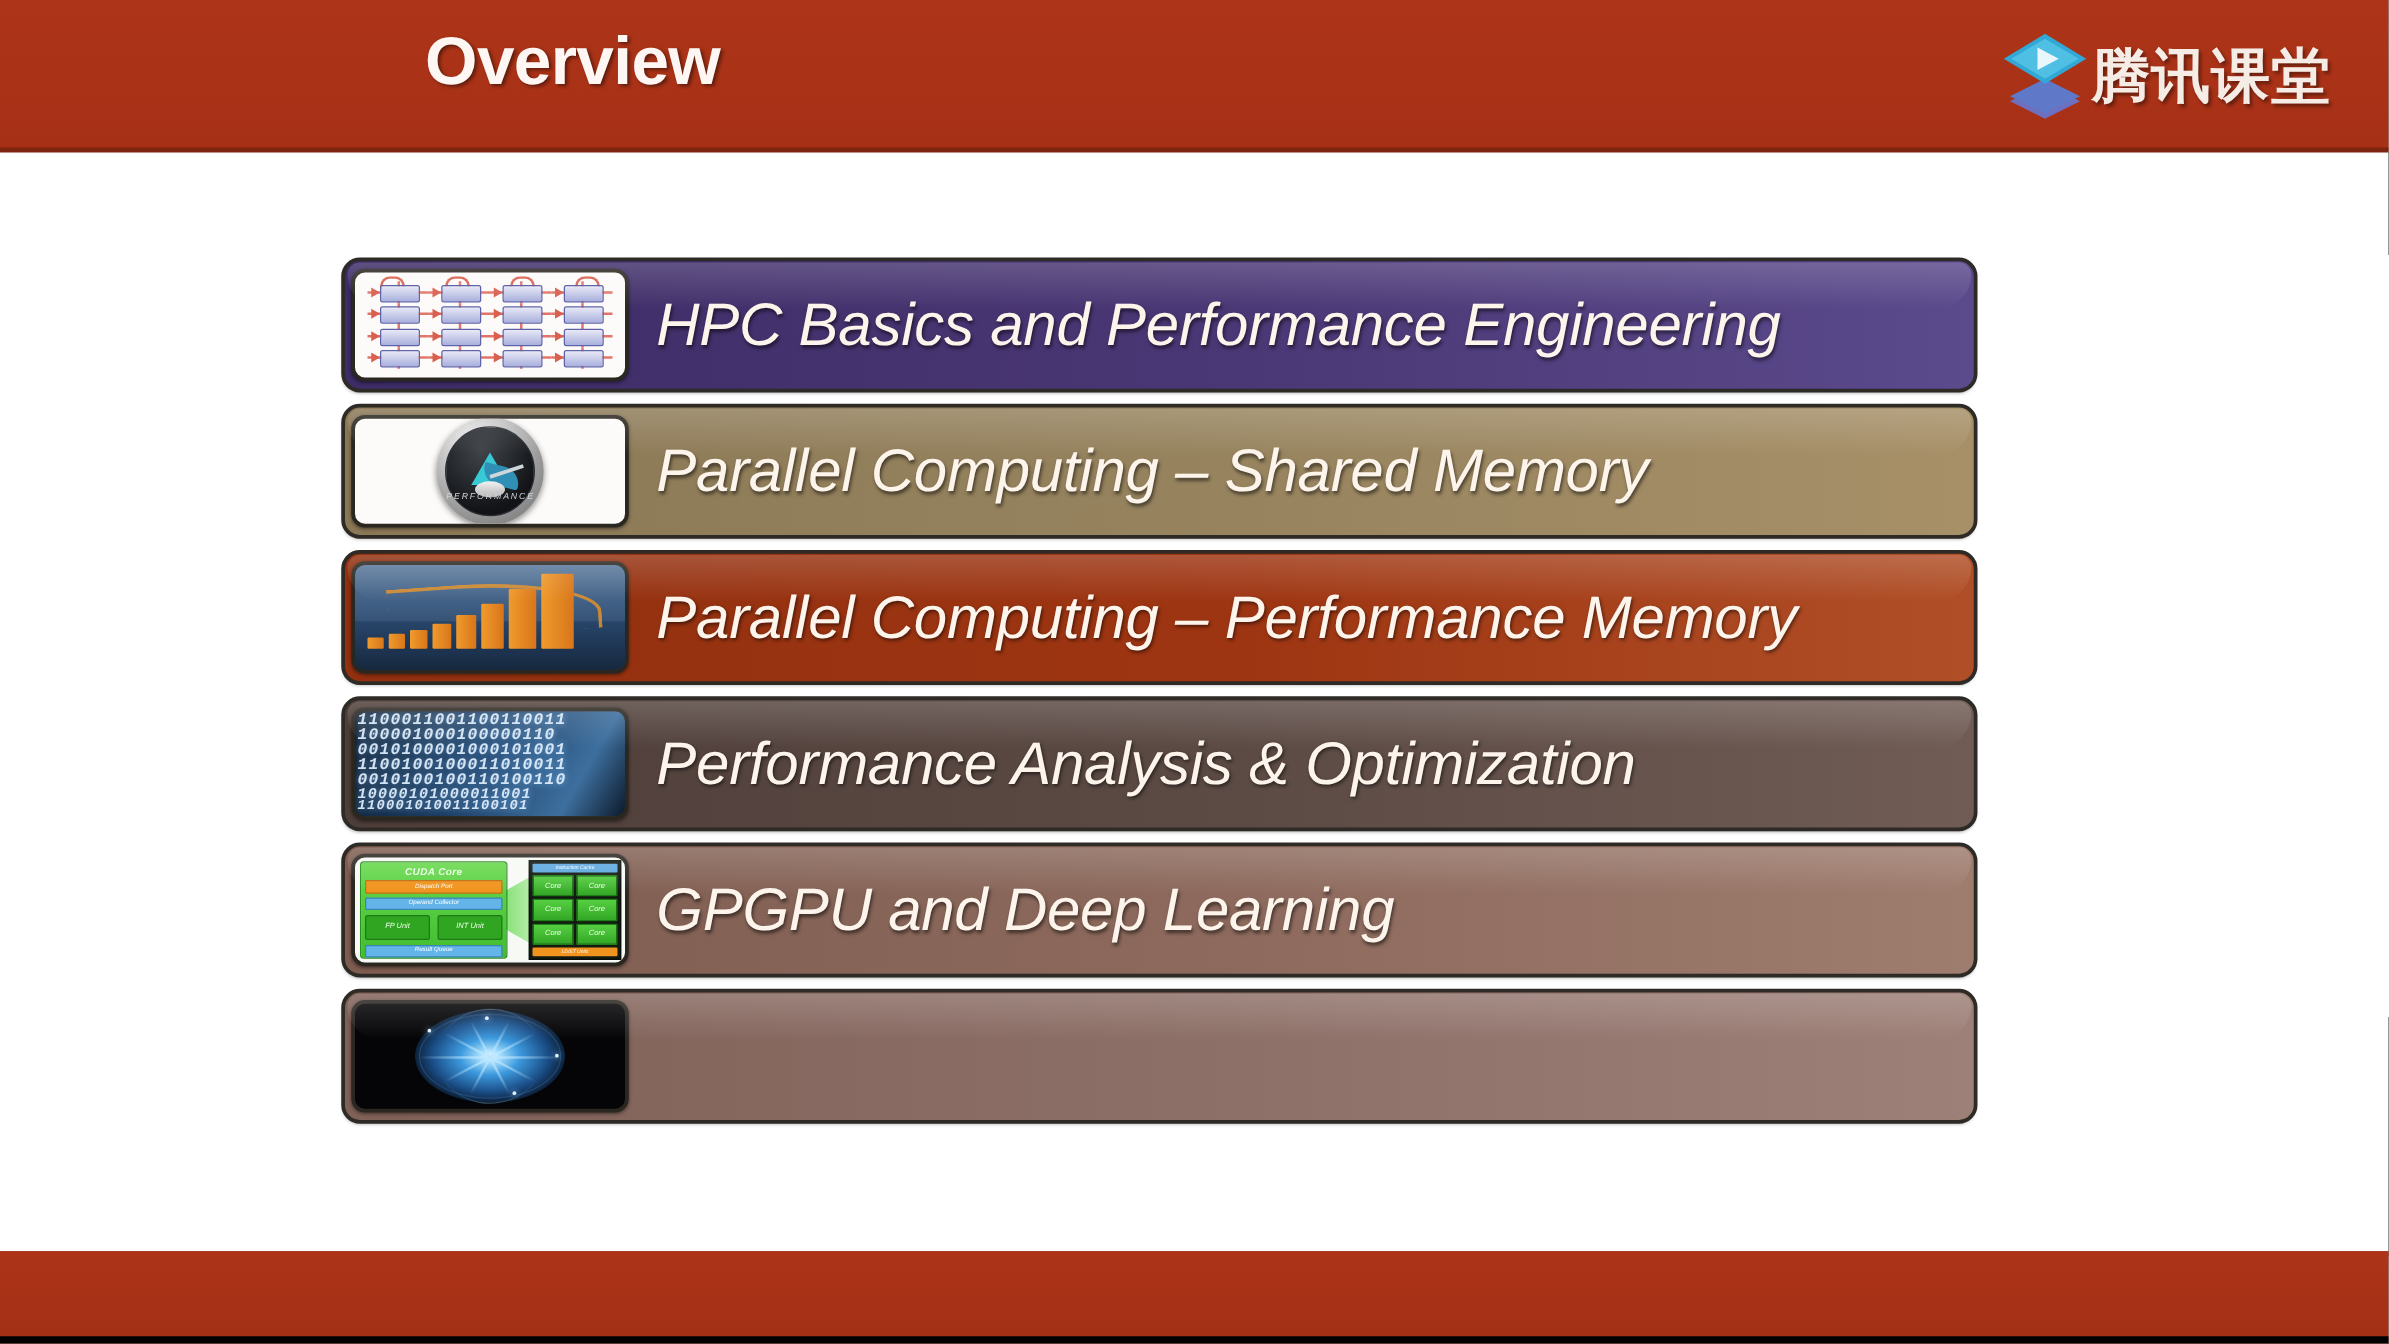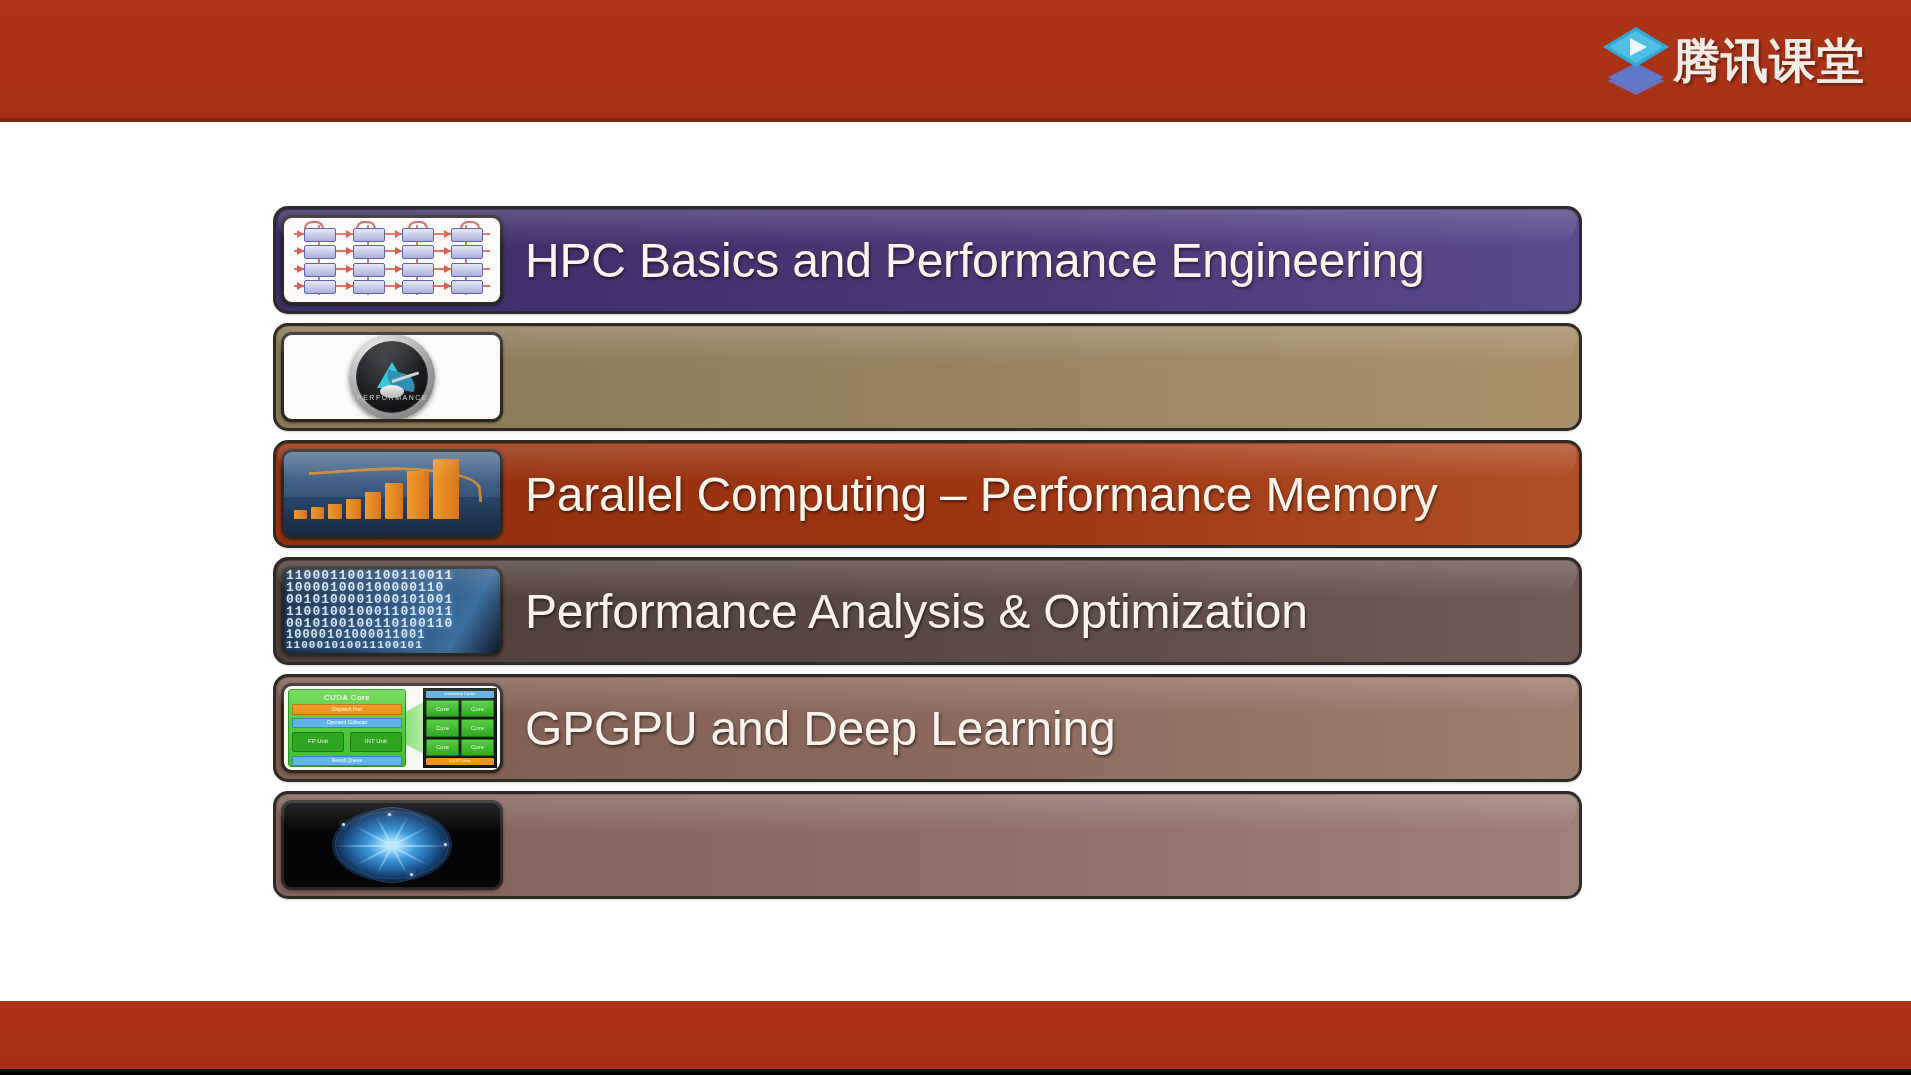--- a/index.html
+++ b/index.html
@@ -72,20 +72,21 @@
     text-shadow: 2px 2px 3px rgba(0,0,0,0.4);
     white-space: nowrap;
   }
 
   
   .content {
     position: absolute;
     left: 275px;
     top: 208px;
     width: 1305px;
+    font-style: italic;
   }
   .row {
     position: relative;
     height: 104px;
     margin-bottom: 13px;
     border-radius: 13px;
     box-shadow: 0 2px 3px rgba(0,0,0,0.35);
     display: flex;
     align-items: center;
     overflow: visible;
@@ -458,20 +459,21 @@
     background: #dff0ff;
     box-shadow: 0 0 5px #9fd4ff;
   }
 </style>
 </head>
 <body>
 
 <div class="slide">
 
   <div class="header">
+    <div class="slide-title">Overview</div>
 
     <div class="brand">
       <div class="brand-mark">
         <svg viewBox="0 0 74 74" width="74" height="74" aria-hidden="true">
           <polygon points="37,44 65,58 37,72 9,58" fill="#6f6fc0"></polygon>
           <polygon points="37,40 65,54 37,68 9,54" fill="#5f79c8"></polygon>
           <polygon points="37,4 70,24 37,44 4,24" fill="#31a8d6"></polygon>
           <polygon points="37,8 64,24 37,40 10,24" fill="#4fc0e4"></polygon>
           <polygon points="31,15 48,24 31,33" fill="#e9f7fd"></polygon>
         </svg>
@@ -632,20 +634,21 @@
                 </div>
               <div class="gauge-arrow"></div>
               <div class="gauge-swoosh"></div>
               <div class="gauge-needle"></div>
               <div class="gauge-hub"></div>
               <div class="gauge-word">PERFORMANCE</div>
             </div>
           </div>
         </div>
       </div>
+      <div class="row-label">Parallel Computing – Shared Memory</div>
     </div>
 
     <div class="row" style="background:linear-gradient(90deg,#92300f 0%, #9e3512 55%, #b04f27 100%);">
       <div class="row-outline"></div>
       <div class="thumb bars-bg">
         <div class="thumb-inner">
           <div class="bars-sea"></div>
           <div class="bars-curve"></div>
           <div class="bar3d" style="left:10px;width:13px;height:9px;"></div>
           <div class="bar3d" style="left:27px;width:13px;height:12px;"></div>

